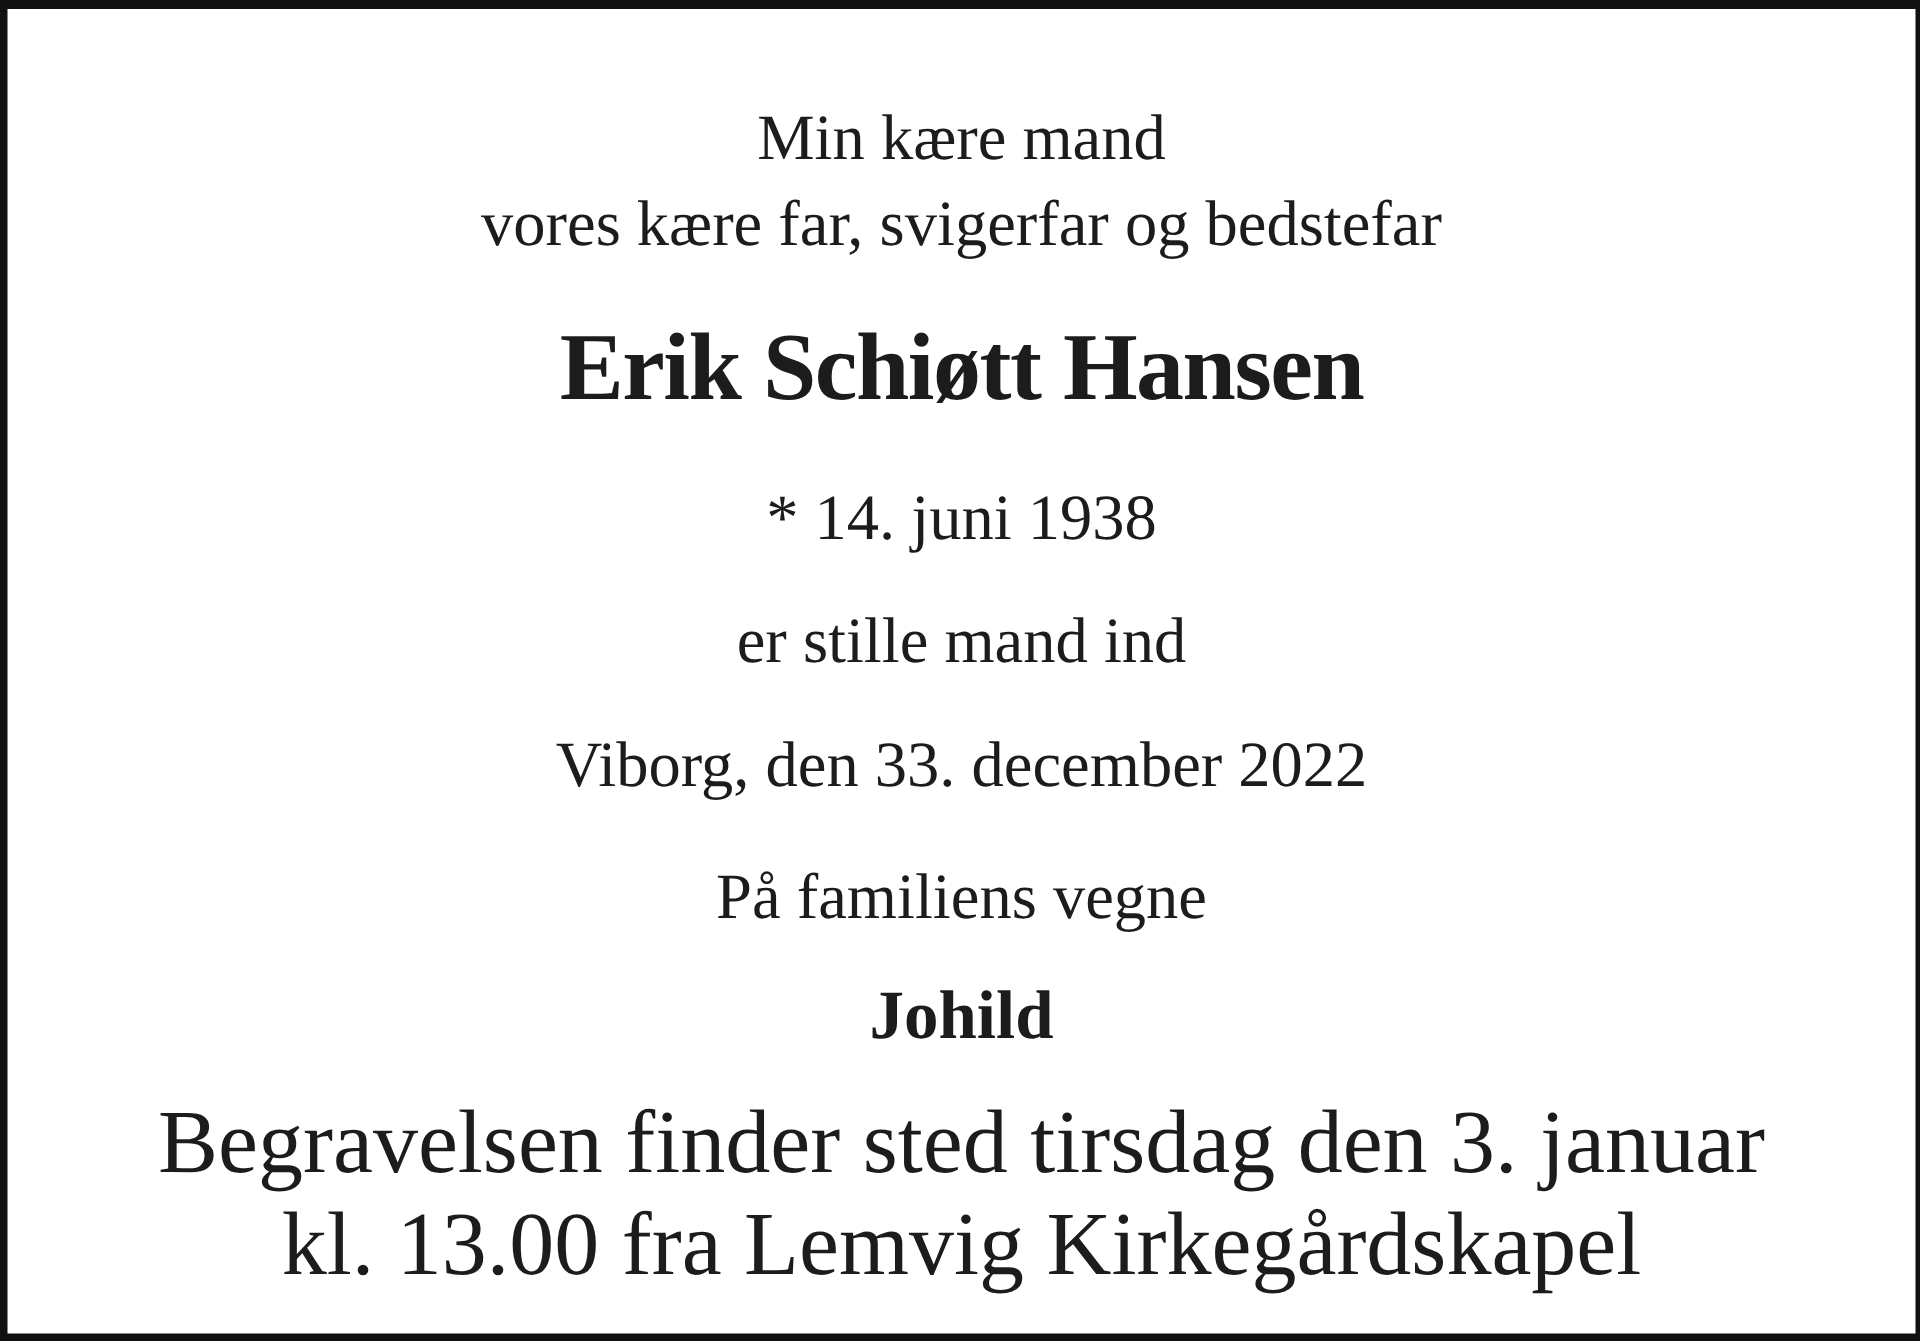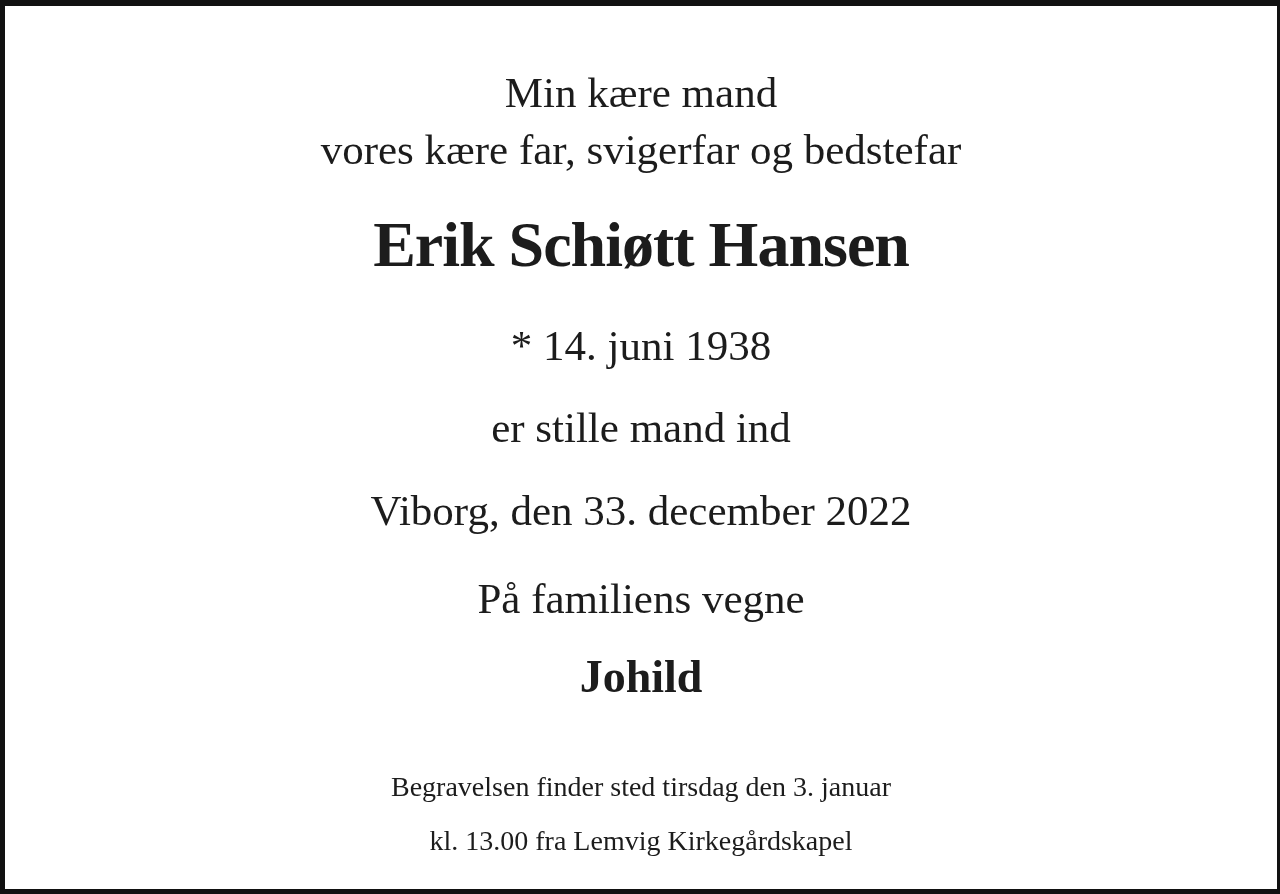--- a/index.html
+++ b/index.html
@@ -46,21 +46,21 @@
   .birth      { top: 312px; line-height: 56px; }
   .death      { top: 394px; line-height: 56px; }
   .place-date { top: 477px; line-height: 56px; }
   .behalf     { top: 565px; line-height: 56px; }
   .signature {
     top: 641px;
     font-size: 46px;
     line-height: 60px;
     font-weight: 700;
   }
-  .funeral    { top: 754px; font-size: 28px; line-height: 54px; }
+  .funeral    { top: 721px; font-size: 60px; line-height: 68px; }
 </style>
 </head>
 <body>
 
 <div class="notice-frame">
   <div class="line name-line">Erik Schiøtt Hansen</div>
 
   <div class="line regular intro">Min kære mand
 vores kære far, svigerfar og bedstefar</div>
 

